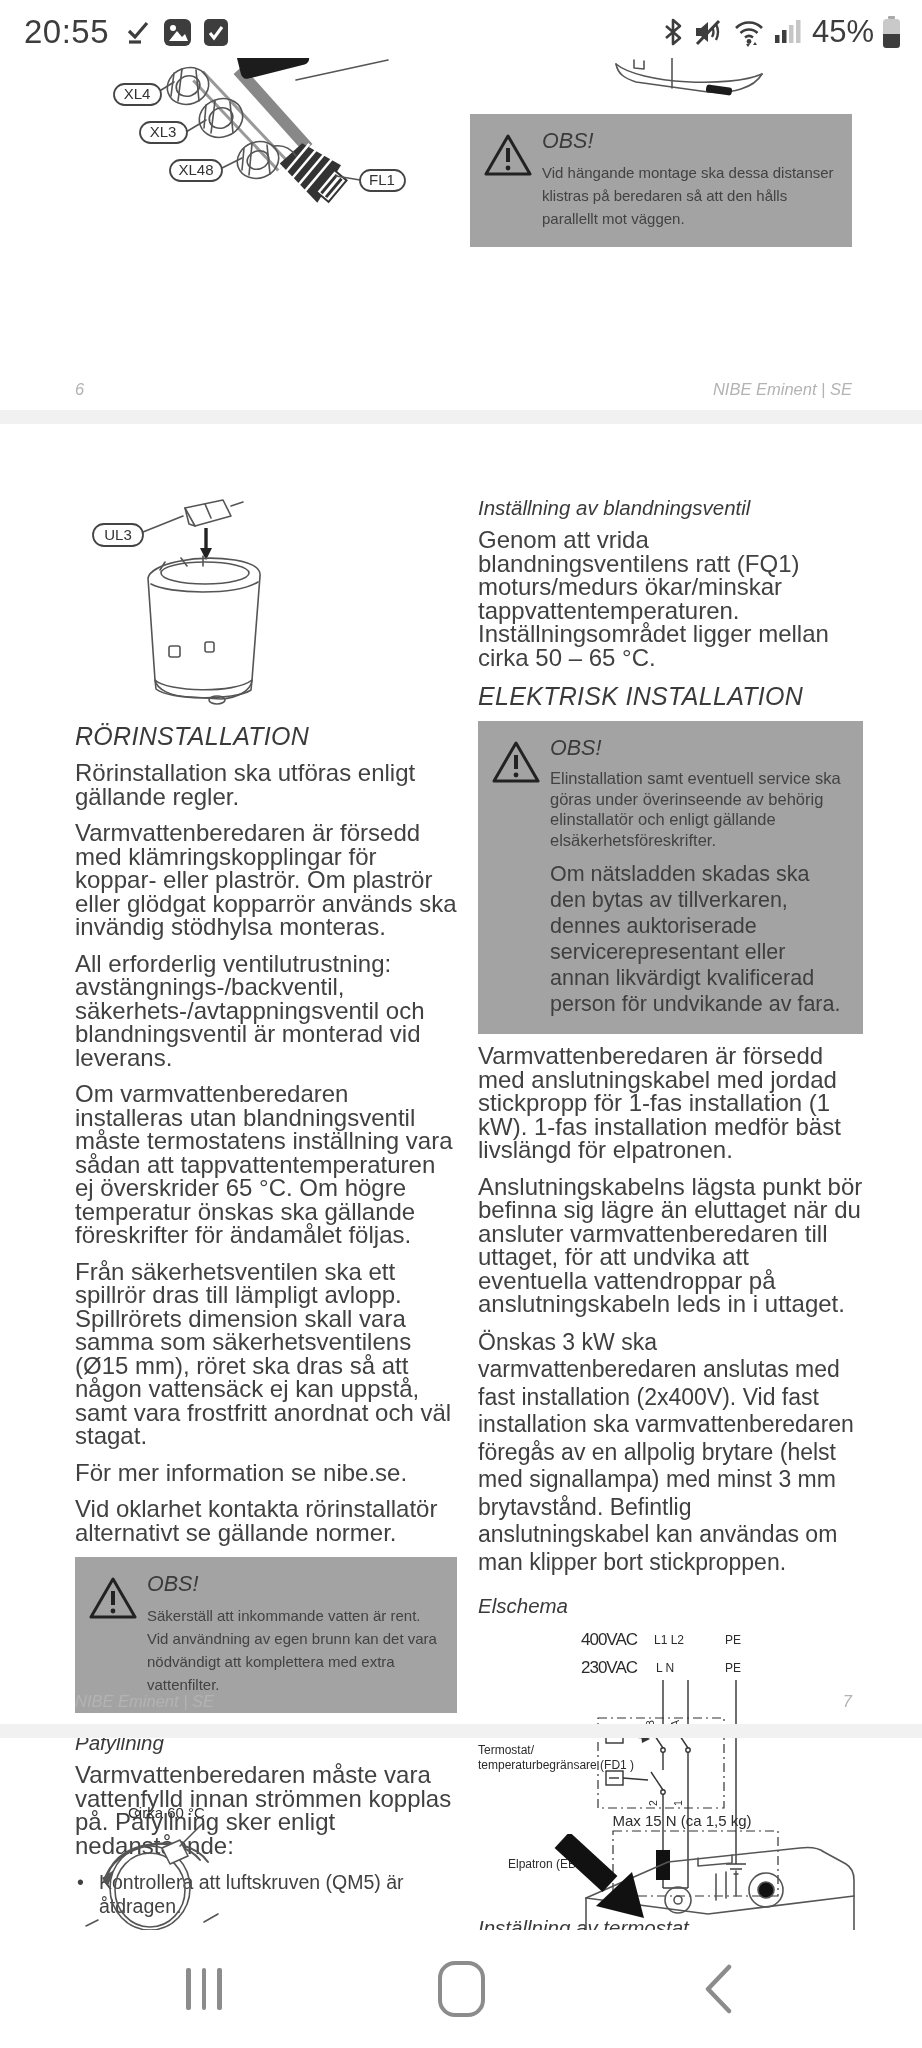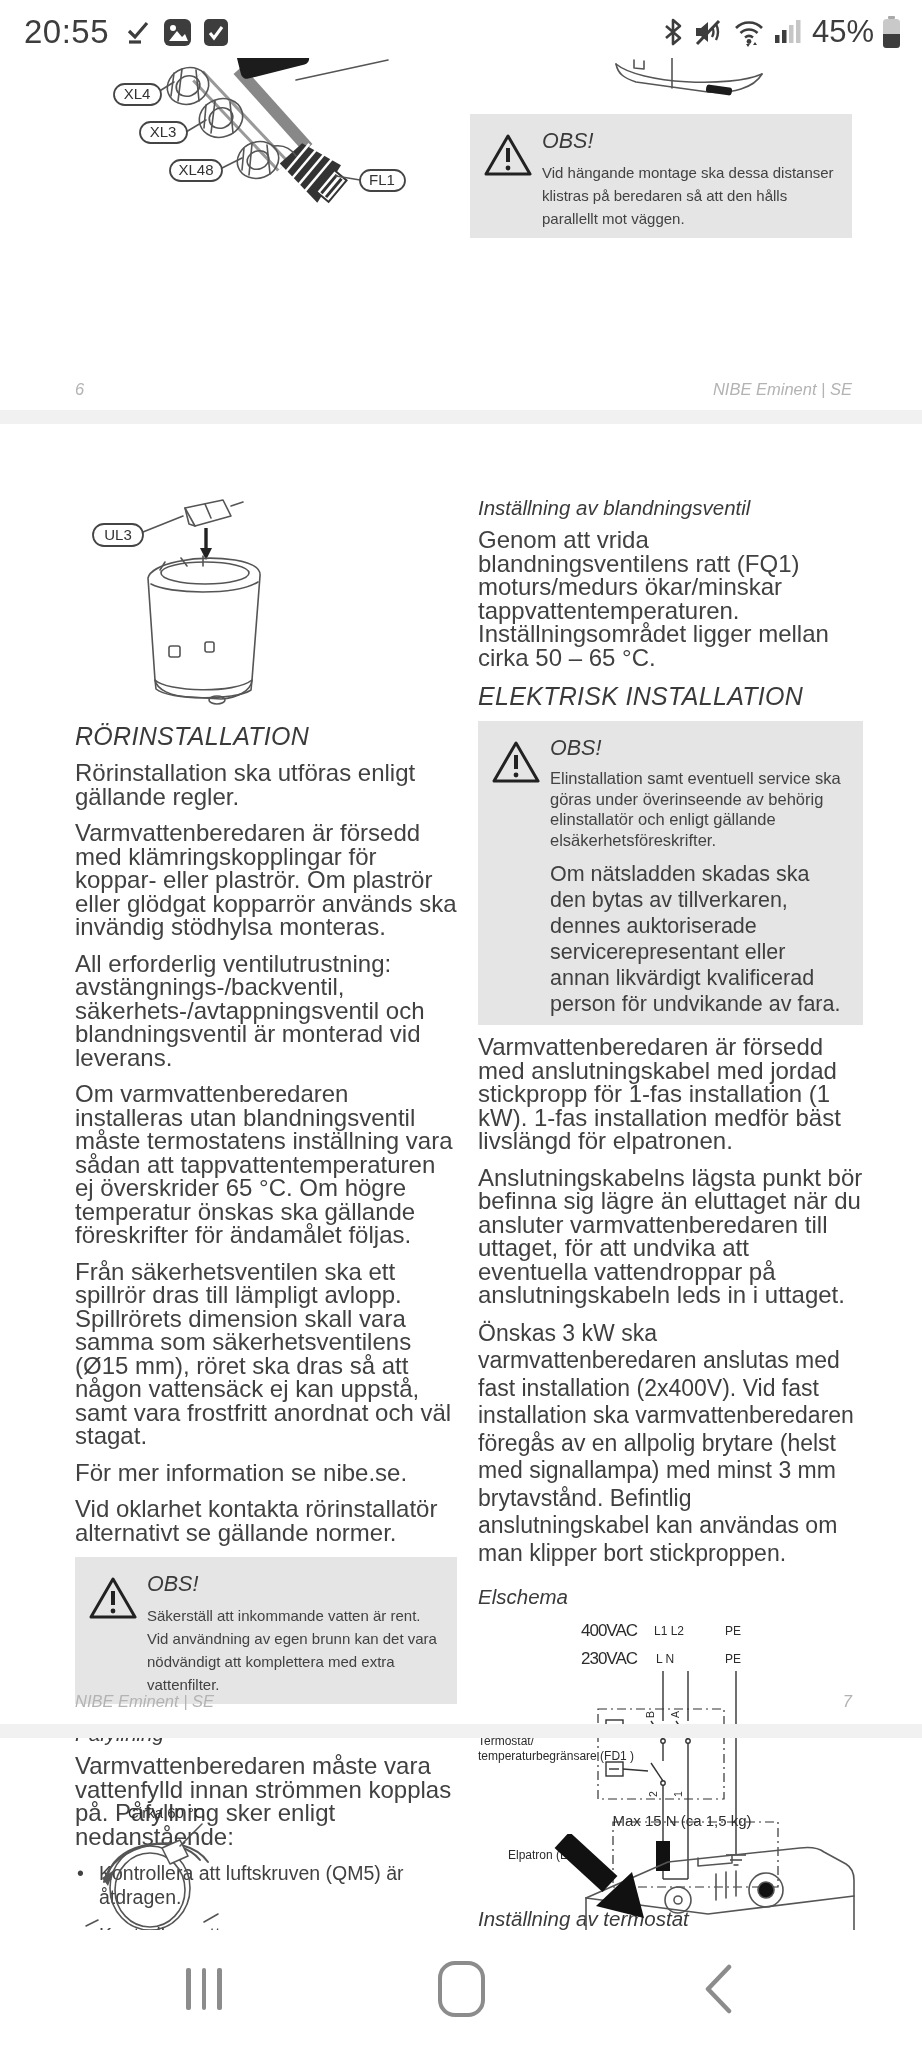--- a/index.html
+++ b/index.html
@@ -28,21 +28,21 @@
   .col-left  { position:absolute; left:75px;  top:70px; width:382px; }
   .col-right { position:absolute; left:470px; top:72px; width:385px;margin-left:8px; }
   .h-main { font-style:italic; font-size:25px; font-weight:400; color:#3a3a3a; margin:16px 0 10px; letter-spacing:.3px; }
   .h-sub  { font-style:italic; font-size:20.5px; font-weight:400; color:#3a3a3a; margin:18px 0 8px; }
   .body-p { font-size:24px; line-height:23.5px; margin:0 0 13px; }
   .body-p-big { font-size:23px; line-height:27.5px; margin:6px 0 14px; color:#3f3f3f; }
   .bullets { list-style:none; margin:14px 0 0; }
   .bullets li { position:relative; padding-left:24px; font-size:19.5px; line-height:23.5px; margin-bottom:15px; }
   .bullets li::before { content:"•"; position:absolute; left:2px; top:0; font-size:19.5px; color:#414141; }
   
-  .obs-box { background:#e5e5e5; padding:15px 18px 8px 14px; display:flex; }
+  .obs-box { background:#a3a3a3; padding:15px 18px 17px 14px; display:flex; }
   .obs-icon { flex:0 0 58px; padding-top:4px; }
   .obs-text { flex:1; }
   .obs-title { font-style:italic; font-size:21.5px; color:#3a3a3a; margin-bottom:7px; }
   .obs-body { font-size:15px; line-height:23px; color:#424242; }
   .obs-body-sm { font-size:16.5px; line-height:20.5px; color:#424242; }
   .obs-body-lg { font-size:21.5px; line-height:26px; color:#3f3f3f; margin-top:11px; }
   .obs-p6 { position:absolute; left:470px; top:56px; width:382px; }
   .obs-inline { margin:6px 0 10px; }
   
   .line-art { stroke:#555; fill:none; stroke-width:1.6; stroke-linejoin:round; stroke-linecap:round; }

